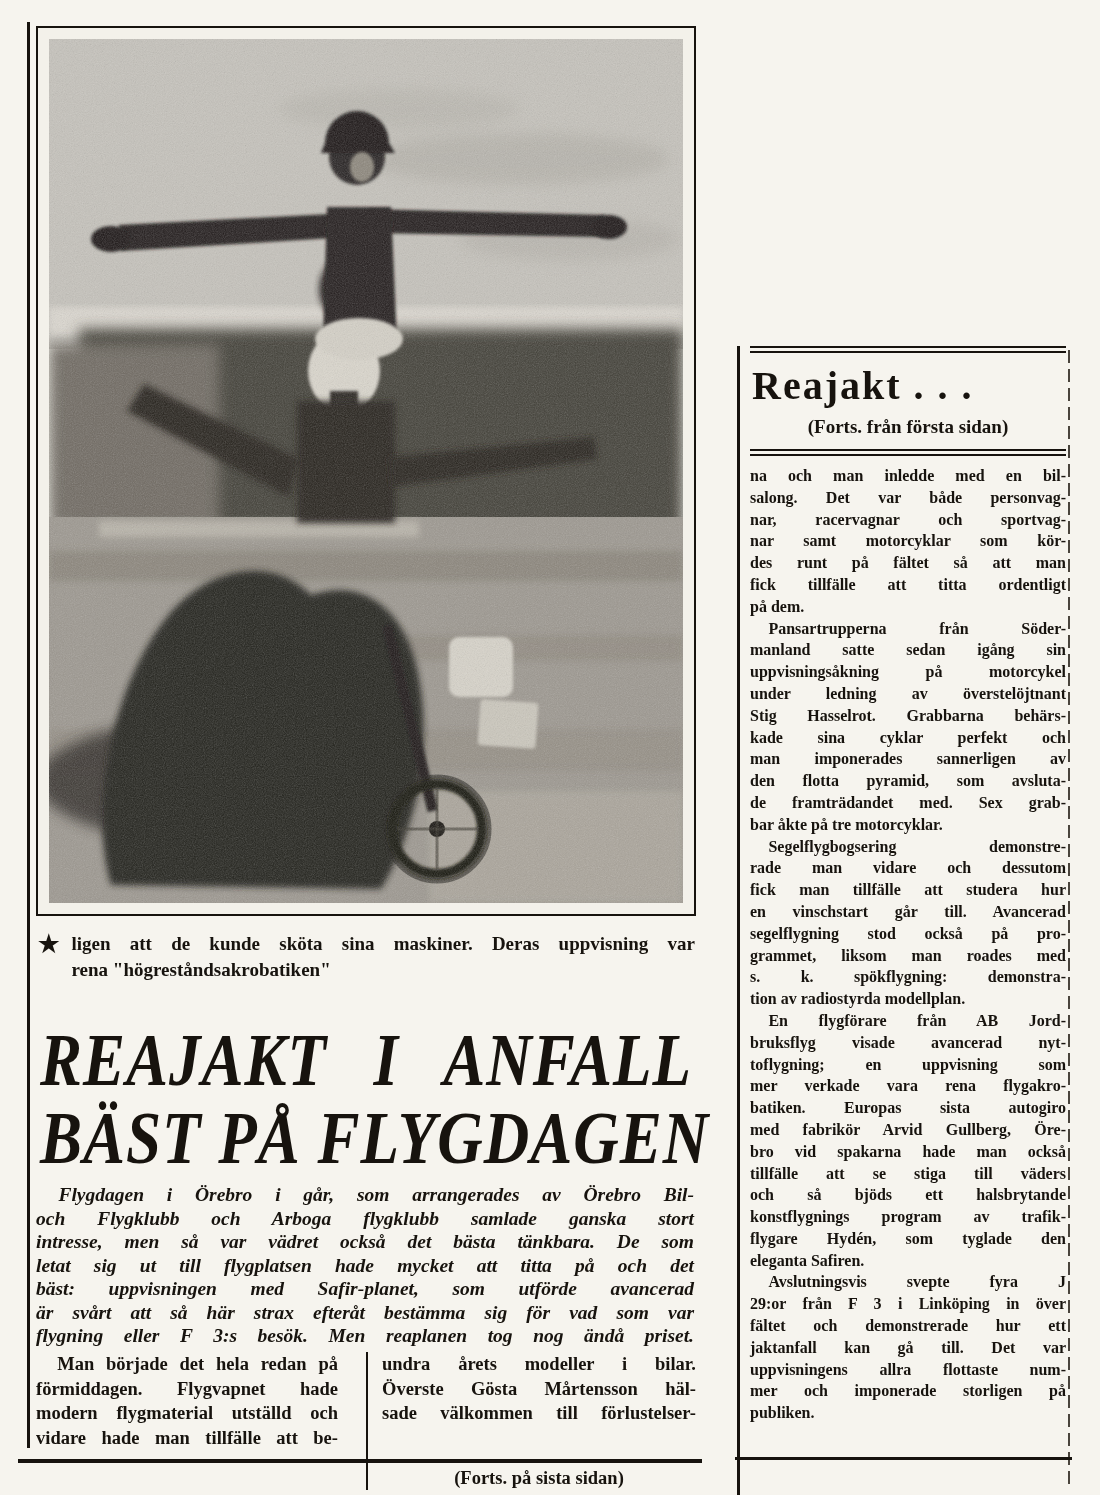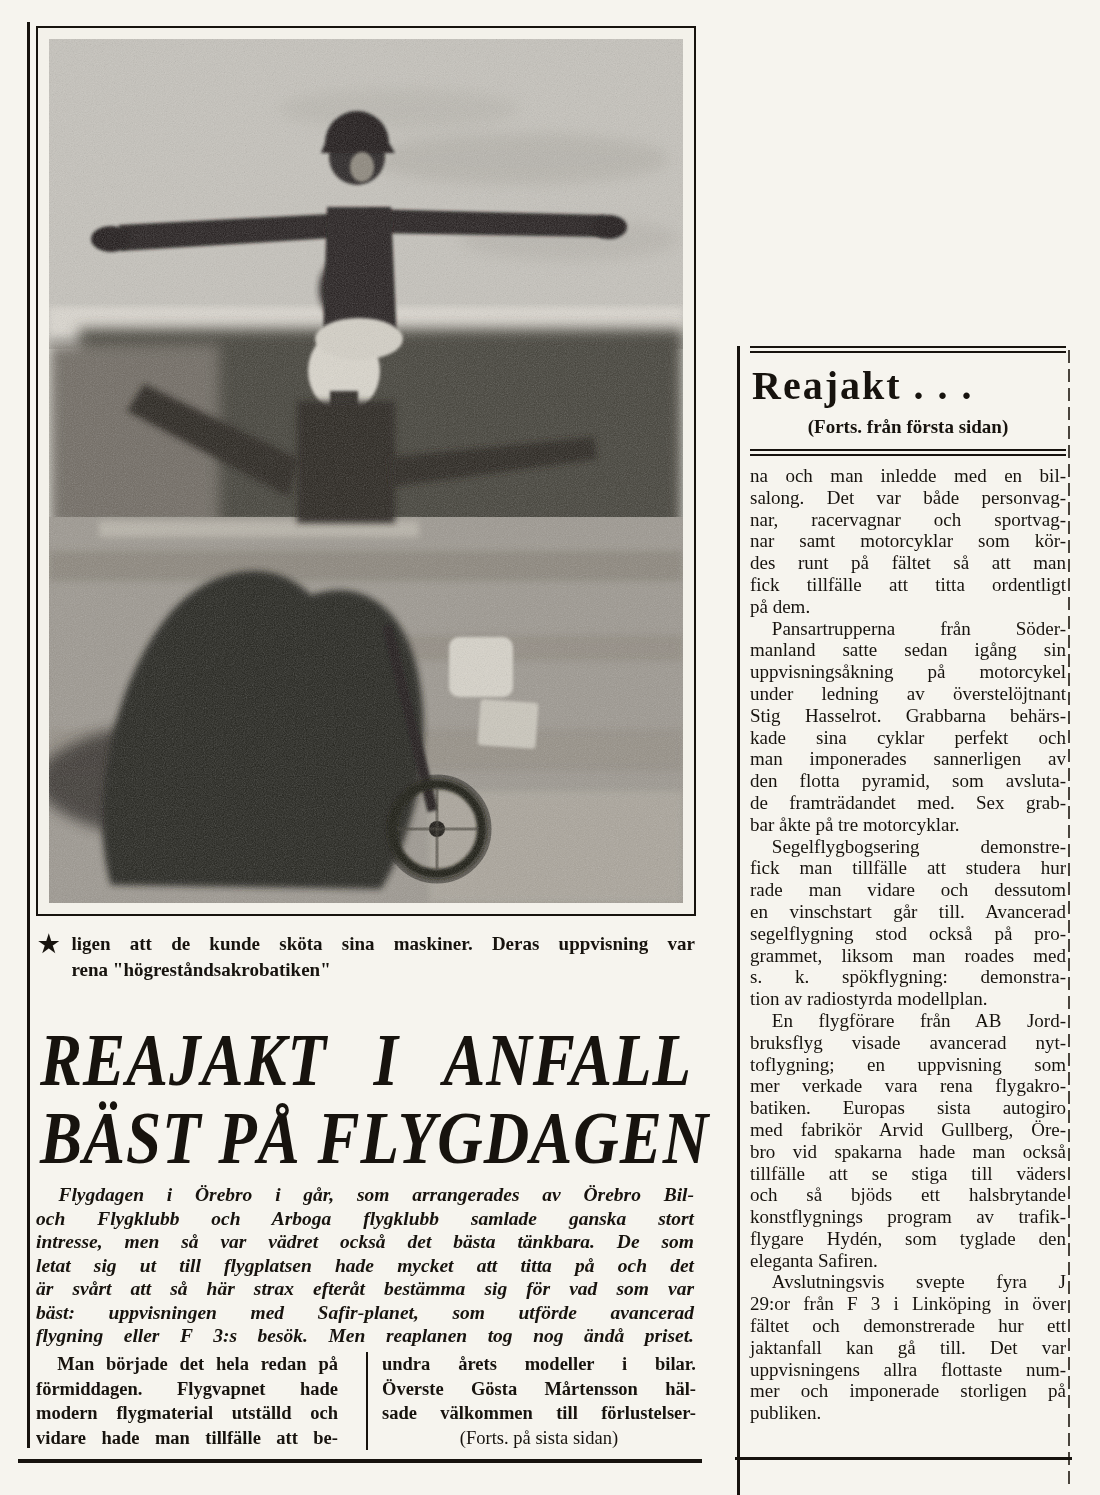--- a/index.html
+++ b/index.html
@@ -51,41 +51,41 @@
     left:36px;top:1183px;width:658px;
     font-weight:700;font-size:19.5px;line-height:23.5px;font-style:italic;
   }
   
   .bottom-cols{
     left:36px;top:1352px;width:660px;display:flex;
     font-weight:700;font-size:18.5px;line-height:24.5px;
   }
   .bottom-cols .col-a{width:330px;padding-right:28px;box-sizing:border-box;}
   .bottom-cols .col-b{width:330px;border-left:2px solid #17130e;padding-left:14px;box-sizing:border-box;}
-  .forts-line{text-align:center;font-weight:400;}
+  .forts-line{text-align:center;font-weight:700;margin-top:40px;}
   .thick-rule{left:18px;top:1459px;width:684px;height:4px;background:#17130e;}
   
   .cont-col{
     left:737px;top:346px;width:333px;height:1244px;
     border-left:3px solid #17130e;box-sizing:border-box;
     padding:0 4px 0 10px;
   }
   .drule{height:2px;background:#17130e;}
   .drule + .drule{margin-top:3px;}
   .cont-title{
     font-weight:700;font-size:40px;line-height:46px;letter-spacing:2px;
     margin:10px 0 2px 2px;
   }
   .cont-subtitle{
     font-weight:700;font-size:19px;line-height:24px;text-align:center;
     margin:6px 0 10px 0;
   }
   .cont-body{
     margin-top:9px;
-    font-weight:400;font-size:19px;line-height:21.8px;
+    font-weight:700;font-size:16px;line-height:21.8px;
     width:316px;
   }
   .cont-body .para{margin:0;}
   .rule-right-bottom{left:735px;top:1457px;width:337px;height:3px;background:#17130e;}
 </style>
 </head>
 <body>
 
 <div class="abs rule-v" style="left:27px;top:22px;width:3px;height:1426px;"></div>
 <div class="abs dashed-edge" style="left:1068px;top:350px;width:2px;height:1138px;"></div>
@@ -183,22 +183,22 @@
 <div class="abs headline all-just">
     <div class="jline">REAJAKT I ANFALL</div>
     <div class="jline last">BÄST PÅ FLYGDAGEN</div>
   </div>
 
 <div class="abs lead all-just indent">
     <div class="jline">Flygdagen i Örebro i går, som arrangerades av Örebro Bil-</div>
     <div class="jline">och Flygklubb och Arboga flygklubb samlade ganska stort</div>
     <div class="jline">intresse, men så var vädret också det bästa tänkbara. De som</div>
     <div class="jline">letat sig ut till flygplatsen hade mycket att titta på och det</div>
+    <div class="jline">bäst: uppvisningen med Safir-planet, som utförde avancerad</div>
     <div class="jline">är svårt att så här strax efteråt bestämma sig för vad som var</div>
-    <div class="jline">bäst: uppvisningen med Safir-planet, som utförde avancerad</div>
     <div class="jline last">flygning eller F 3:s besök. Men reaplanen tog nog ändå priset.</div>
   </div>
 
 <div class="abs bottom-cols">
   <div class="col-a all-just indent">
       <div class="jline">Man började det hela redan på</div>
       <div class="jline">förmiddagen. Flygvapnet hade</div>
       <div class="jline">modern flygmaterial utställd och</div>
       <div class="jline last">vidare hade man tillfälle att be-</div>
     </div>
@@ -237,22 +237,22 @@
         <div class="jline">under ledning av överstelöjtnant</div>
         <div class="jline">Stig Hasselrot. Grabbarna behärs-</div>
         <div class="jline">kade sina cyklar perfekt och</div>
         <div class="jline">man imponerades sannerligen av</div>
         <div class="jline">den flotta pyramid, som avsluta-</div>
         <div class="jline">de framträdandet med. Sex grab-</div>
         <div class="jline last">bar åkte på tre motorcyklar.</div>
       </div>
     <div class="para indent">
         <div class="jline">Segelflygbogsering demonstre-</div>
+        <div class="jline">rade man vidare och dessutom</div>
         <div class="jline">fick man tillfälle att studera hur</div>
-        <div class="jline">rade man vidare och dessutom</div>
         <div class="jline">en vinschstart går till. Avancerad</div>
         <div class="jline">segelflygning stod också på pro-</div>
         <div class="jline">grammet, liksom man roades med</div>
         <div class="jline">s. k. spökflygning: demonstra-</div>
         <div class="jline last">tion av radiostyrda modellplan.</div>
       </div>
     <div class="para indent">
         <div class="jline">En flygförare från AB Jord-</div>
         <div class="jline">bruksflyg visade avancerad nyt-</div>
         <div class="jline">toflygning; en uppvisning som</div>

